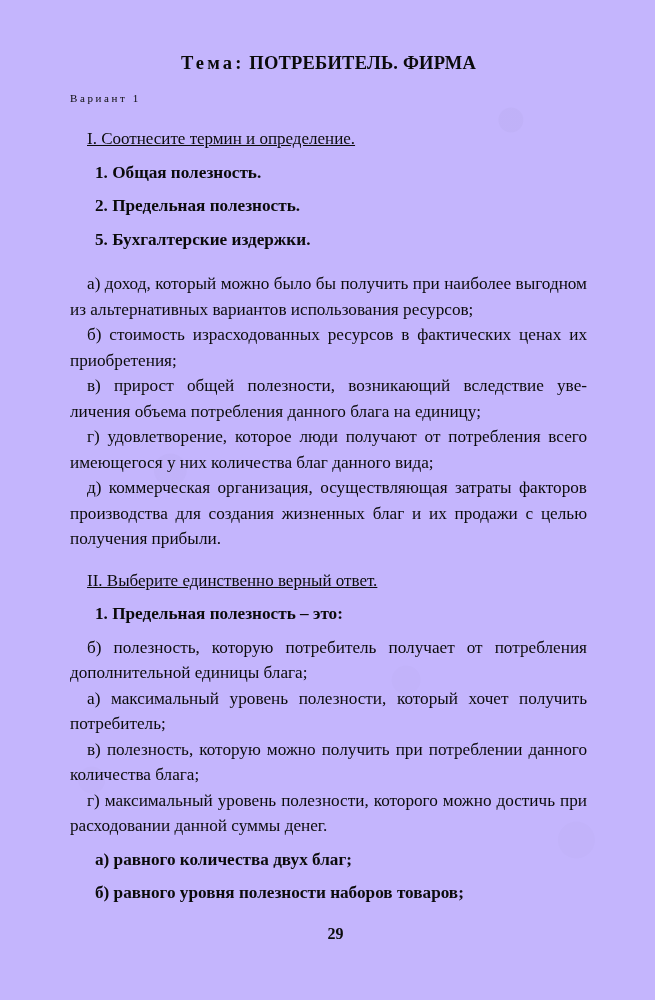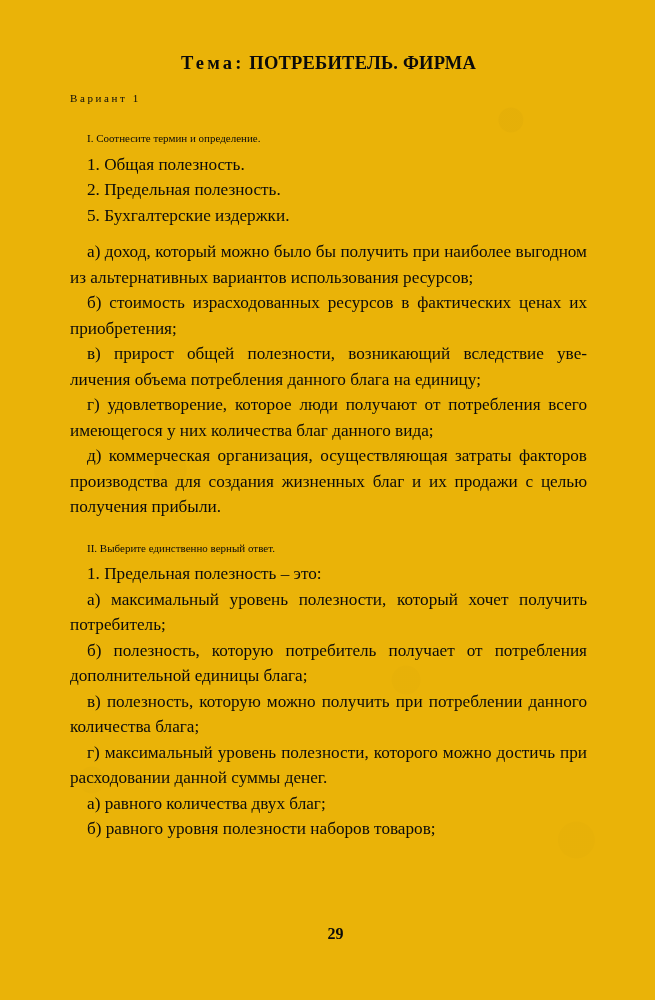--- a/index.html
+++ b/index.html
@@ -10,21 +10,21 @@
   }
   body {
     font-family: "Liberation Serif", "DejaVu Serif", serif;
     color: #0b0b0b;
   }
   .page {
     position: relative;
     width: 655px;
     height: 1000px;
     margin: 0 auto;
-    background: #eab308;
+    background: #c4b5fd;
     overflow: hidden;
     box-sizing: border-box;
   }
   
   .page::before {
     content: "";
     position: absolute;
     inset: 0;
     pointer-events: none;
     background:
@@ -63,31 +63,33 @@
     font-weight: normal;
     letter-spacing: 2.6px;
     margin: 0;
     padding-top: 18px;
   }
 
   .section {
     margin: 0;
   }
   .section-heading {
-    font-size: 11px;
+    font-size: 17px;
     line-height: 25.5px;
     text-indent: 17px;
     margin: 0;
     padding-top: 22px;
+    text-decoration: underline;
   }
   .item-line {
     font-size: 17.2px;
     line-height: 25.5px;
     text-indent: 17px;
-    margin: 0;
+    margin: 8px;
+    font-weight: bold;
   }
   .para {
     font-size: 17.2px;
     line-height: 25.5px;
     text-indent: 17px;
     margin: 0;
     text-align: justify;
     text-justify: inter-word;
     hyphens: manual;
   }
@@ -133,22 +135,22 @@
       <p class="para">б) стоимость израсходованных ресурсов в фактических це­нах их приобретения;</p>
       <p class="para">в) прирост общей полезности, возникающий вследствие уве­личения объема потребления данного блага на единицу;</p>
       <p class="para">г) удовлетворение, которое люди получают от потребления всего имеющегося у них количества благ данного вида;</p>
       <p class="para">д) коммерческая организация, осуществляющая затраты фак­торов производства для создания жизненных благ и их продажи с целью получения прибыли.</p>
     </section>
 
     <section class="section">
       <p class="section-heading gap-above">II. Выберите единственно верный ответ.</p>
 
       <p class="item-line">1. Предельная полезность – это:</p>
+      <p class="para">б) полезность, которую потребитель получает от потребле­ния дополнительной единицы блага;</p>
       <p class="para">а) максимальный уровень полезности, который хочет полу­чить потребитель;</p>
-      <p class="para">б) полезность, которую потребитель получает от потребле­ния дополнительной единицы блага;</p>
       <p class="para">в) полезность, которую можно получить при потреблении данного количества блага;</p>
       <p class="para">г) максимальный уровень полезности, которого можно до­стичь при расходовании данной суммы денег.</p>
 
       <p class="item-line">а) равного количества двух благ;</p>
       <p class="item-line">б) равного уровня полезности наборов товаров;</p>
     </section>
 
   </div>
 
   <div class="page-number">29</div>

